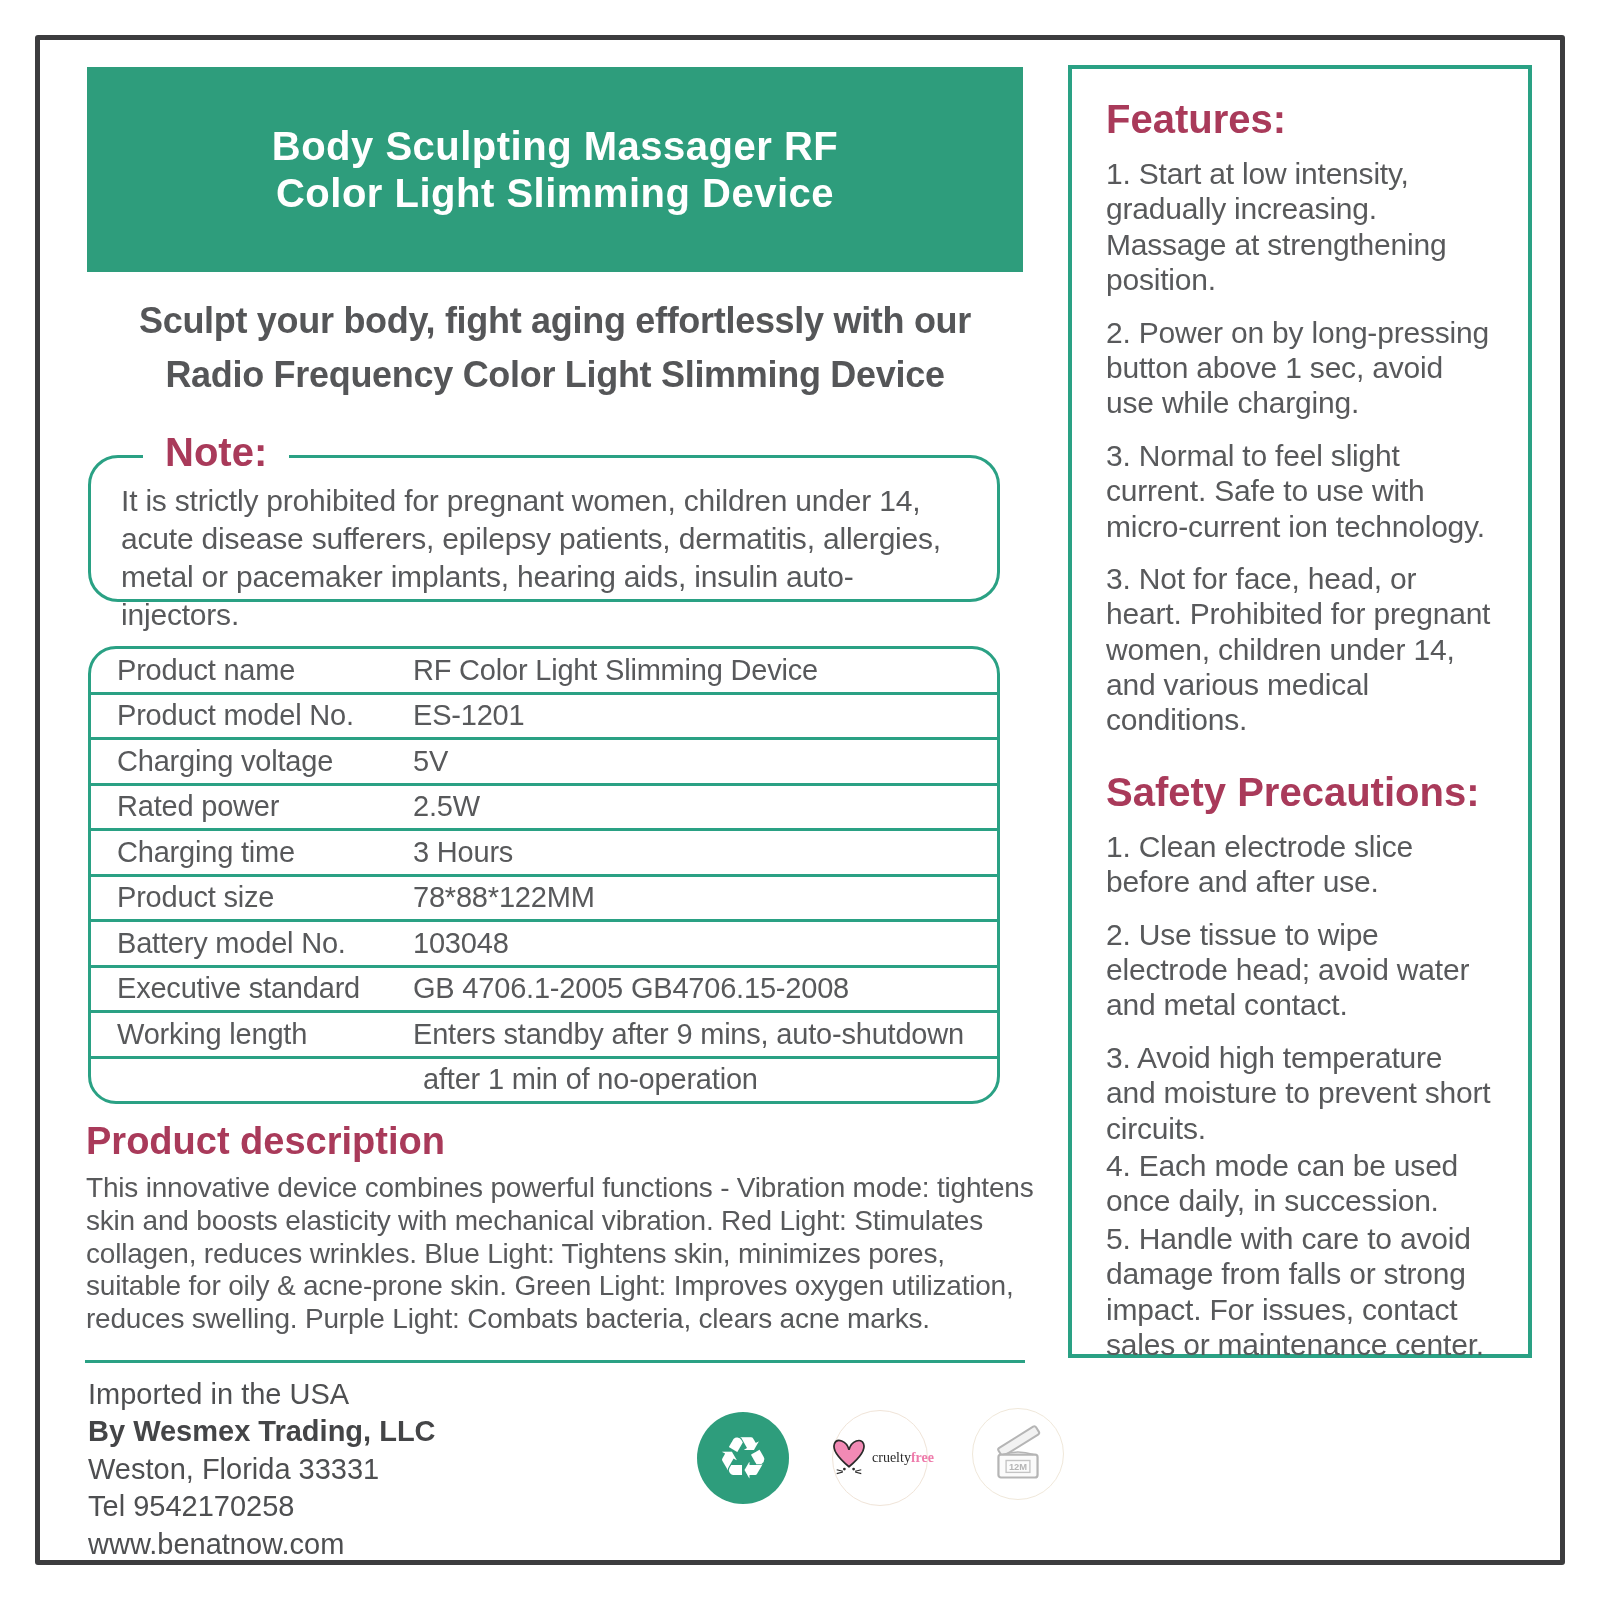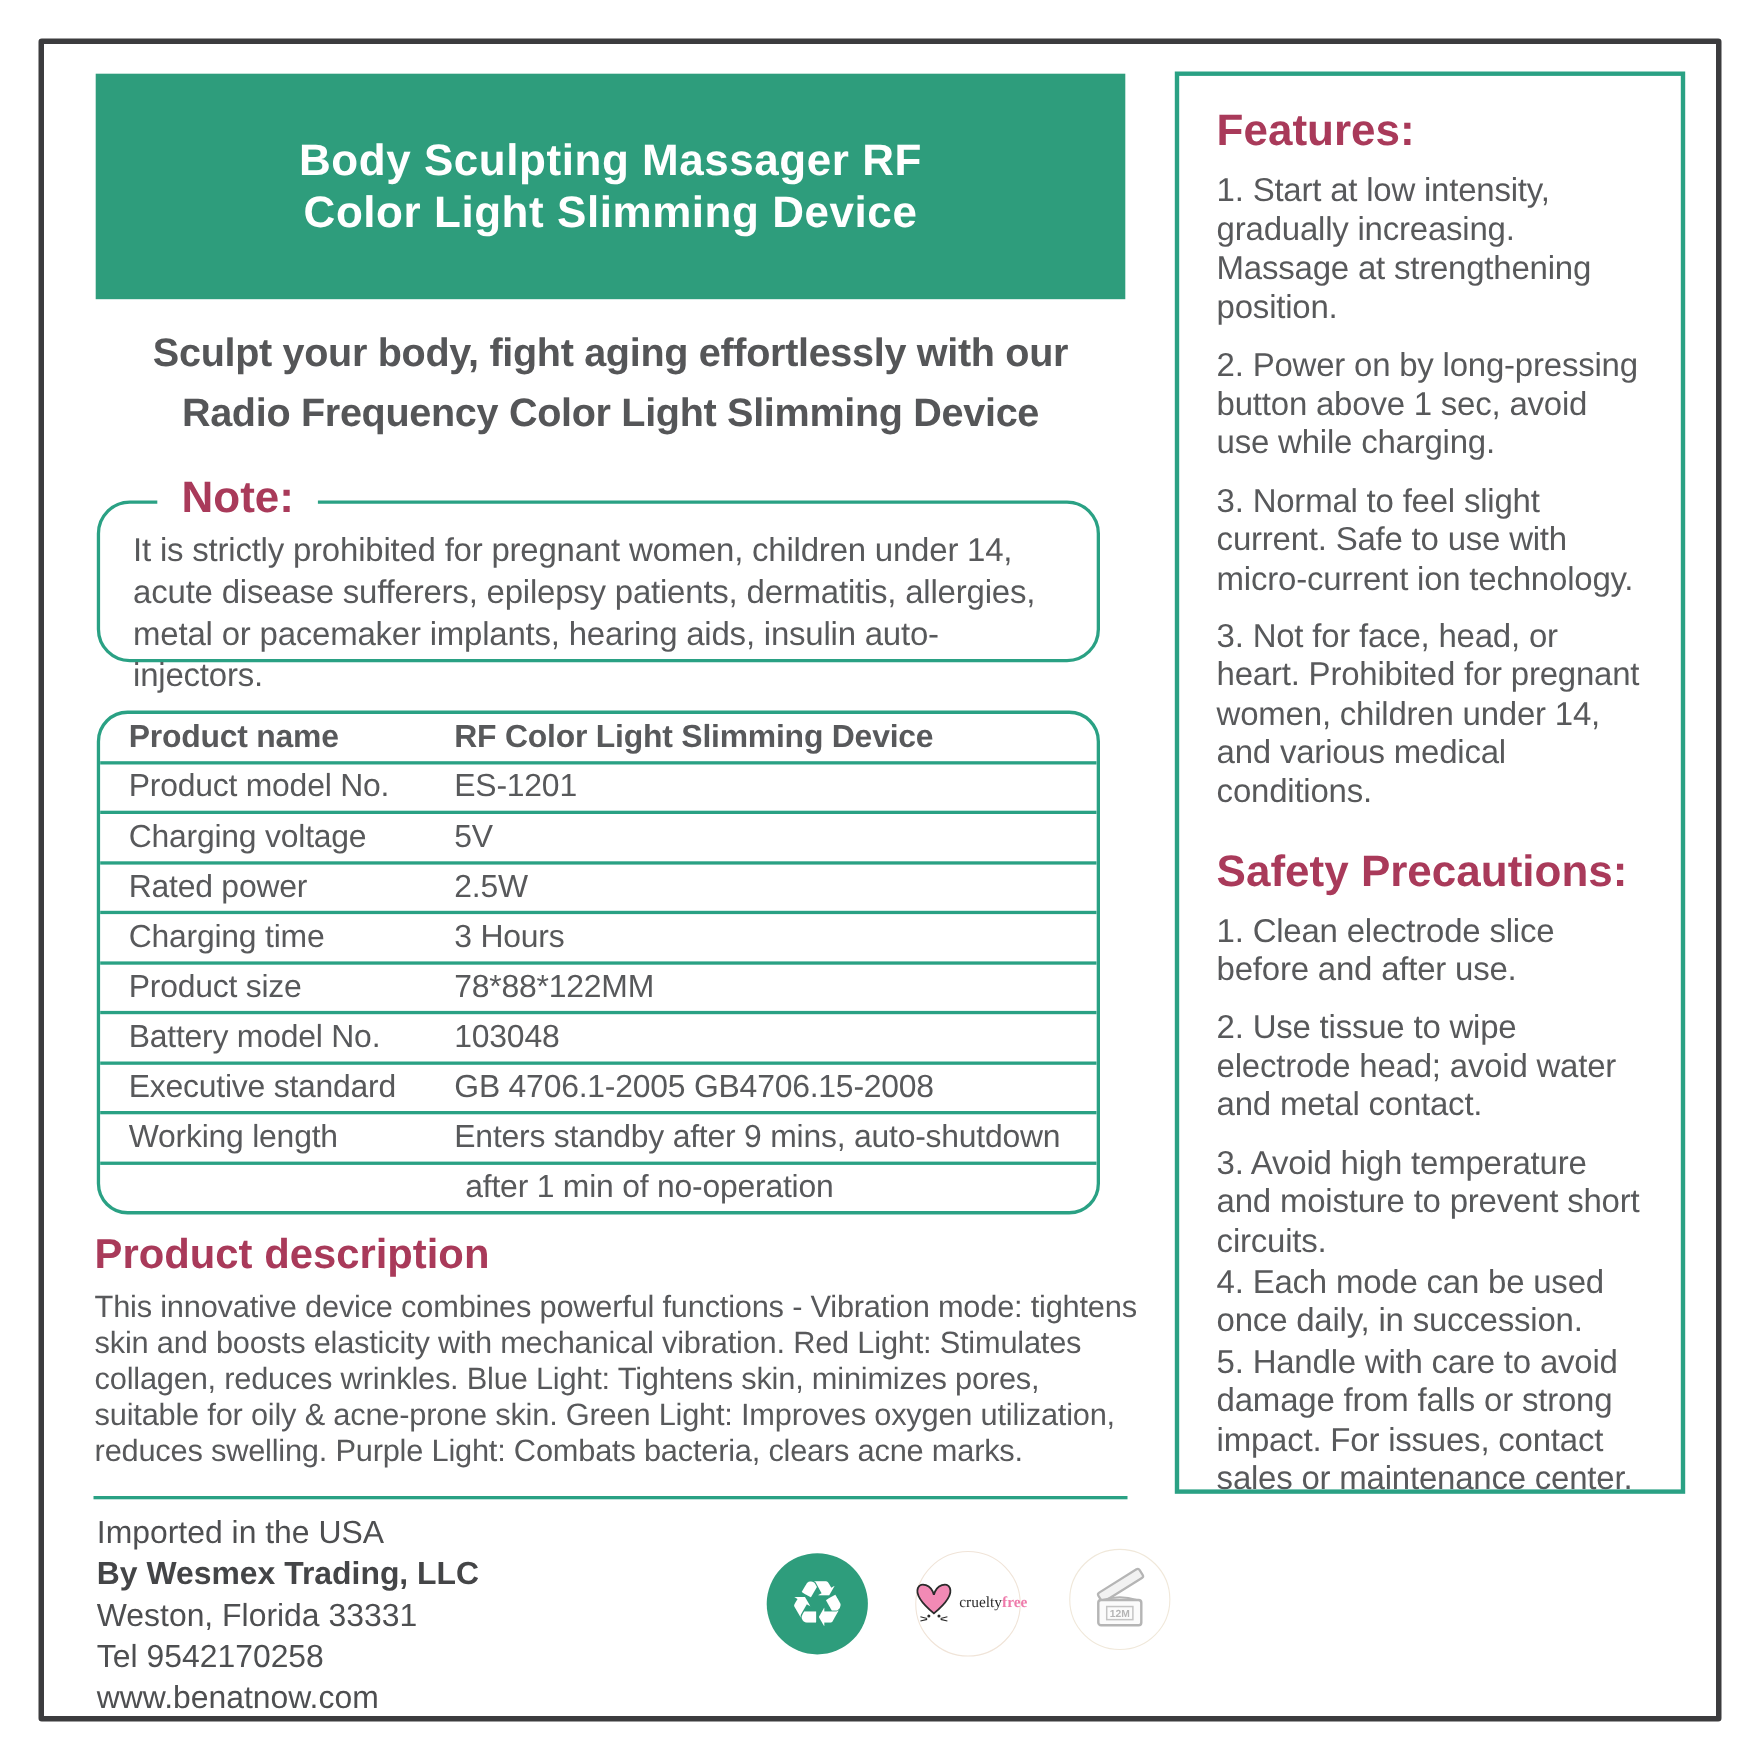--- a/index.html
+++ b/index.html
@@ -35,21 +35,21 @@
     padding:0 22px;color:var(--accent);font-weight:700;font-size:40px;}
   .note-text{padding:24px 26px 0 30px;font-size:30px;line-height:1.27;
     white-space:pre-line;letter-spacing:-0.2px;}
 
   
   .spec-table{position:absolute;left:88px;top:646px;width:912px;height:458px;
     border:3px solid var(--green-line);border-radius:28px;overflow:hidden;
     display:flex;flex-direction:column;}
   .trow{flex:1;display:flex;align-items:center;border-top:3px solid var(--green-line);
     font-size:29px;letter-spacing:-0.2px;}
-  .trow:first-child{border-top:none;font-weight:bold;}
+  .trow:first-child{border-top:none;}
   .tlabel{width:322px;padding-left:26px;flex-shrink:0;}
   .tvalue{flex:1;padding-right:10px;}
   .trow.cont{justify-content:flex-start;}
   .trow.cont .tvalue{padding-left:10px;}
 
   
   .desc-heading{position:absolute;left:86px;top:1120px;color:var(--accent);
     font-weight:700;font-size:38px;}
   .desc-text{position:absolute;left:86px;top:1172px;width:948px;
     font-size:28px;line-height:1.17;letter-spacing:-0.2px;}

